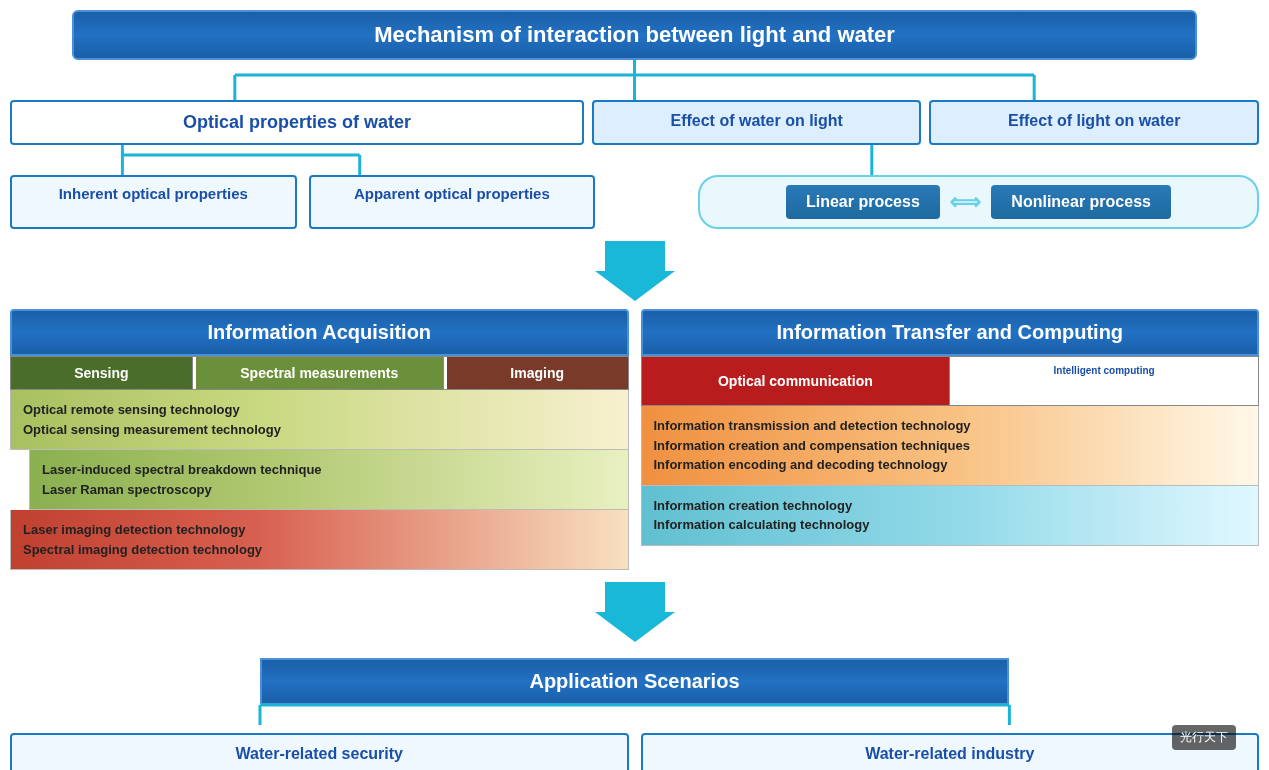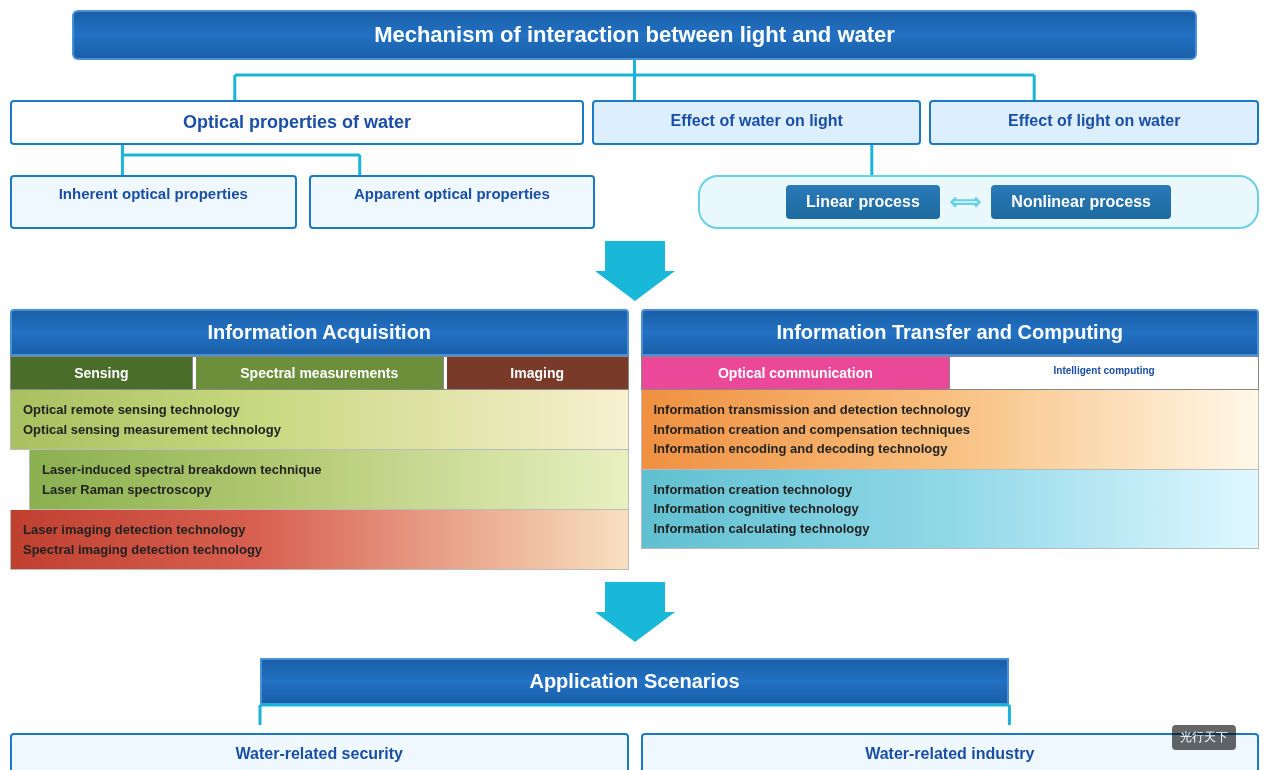--- a/index.html
+++ b/index.html
@@ -222,25 +222,25 @@
       border-top: none;
     }
 
     
     .tab-row-right {
       display: flex;
       gap: 0;
     }
 
     .tab-optical-comm {
-      background: #ec4899;
+      background: #b91c1c;
       color: #fff;
       font-weight: bold;
       font-size: 14px;
-      padding: 8px 20px;
+      padding: 16px 20px;
       flex: 1;
       text-align: center;
       border: 1px solid #888;
       border-right: none;
     }
 
     .tab-intelligent {
       background: #fff;
       color: #1a4fa8;
       font-weight: bold;
@@ -404,21 +404,20 @@
         <div class="tab-intelligent">Intelligent computing</div>
       </div>
 
       <div class="content-row-orange">
         <div class="line-text">Information transmission and detection technology</div>
         <div class="line-text">Information creation and compensation techniques</div>
         <div class="line-text">Information encoding and decoding technology</div>
       </div>
       <div class="content-row-cyan">
         <div class="line-text">Information creation technology</div>
-        <div class="line-text">Information cognitive technology</div>
         <div class="line-text">Information calculating technology</div>
       </div>
     </div>
 
   </div>
 
   <div class="big-arrow-down">
     <div class="arrow-shaft"></div>
     <div class="arrow-head"></div>
   </div>

